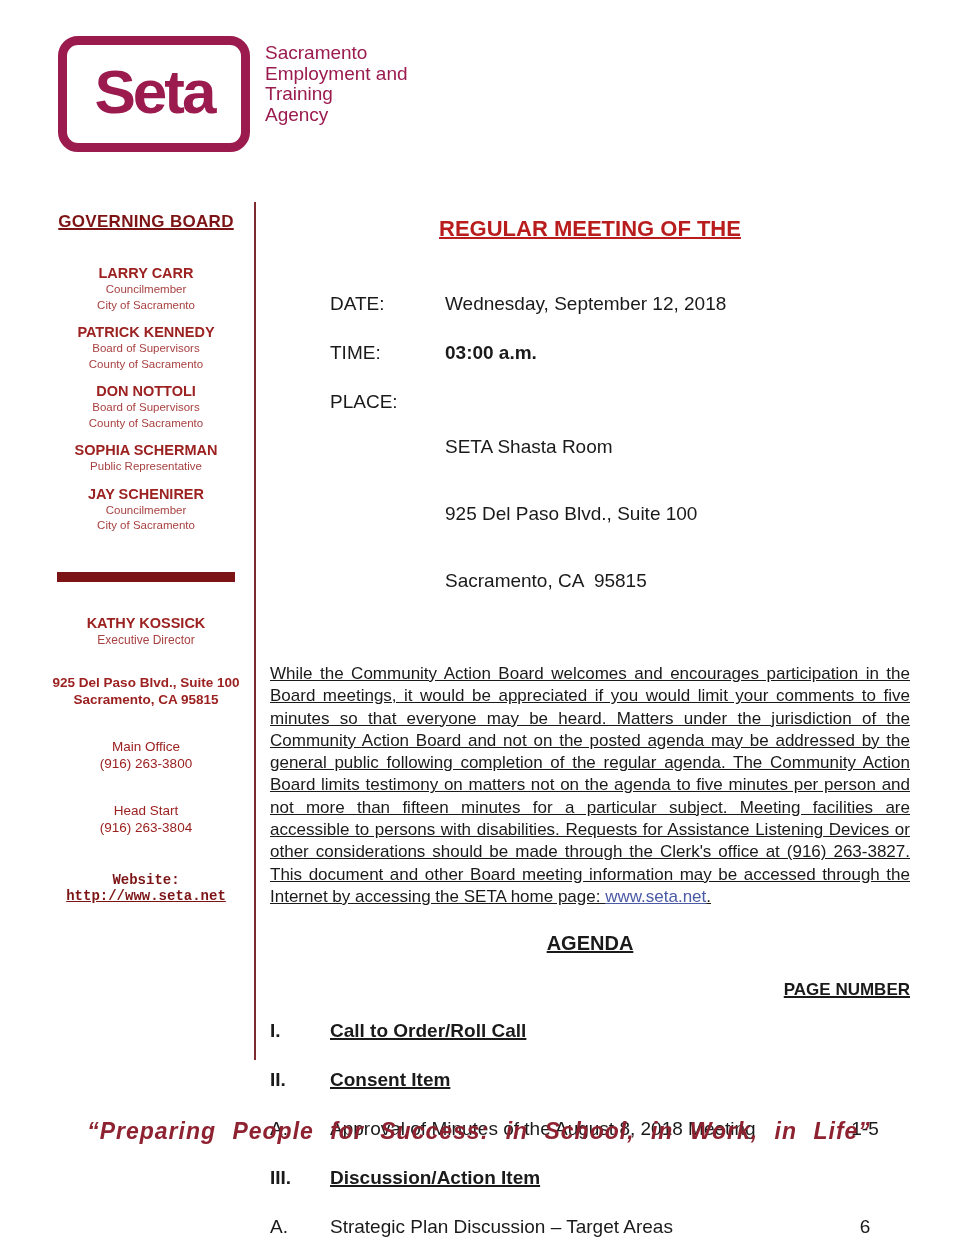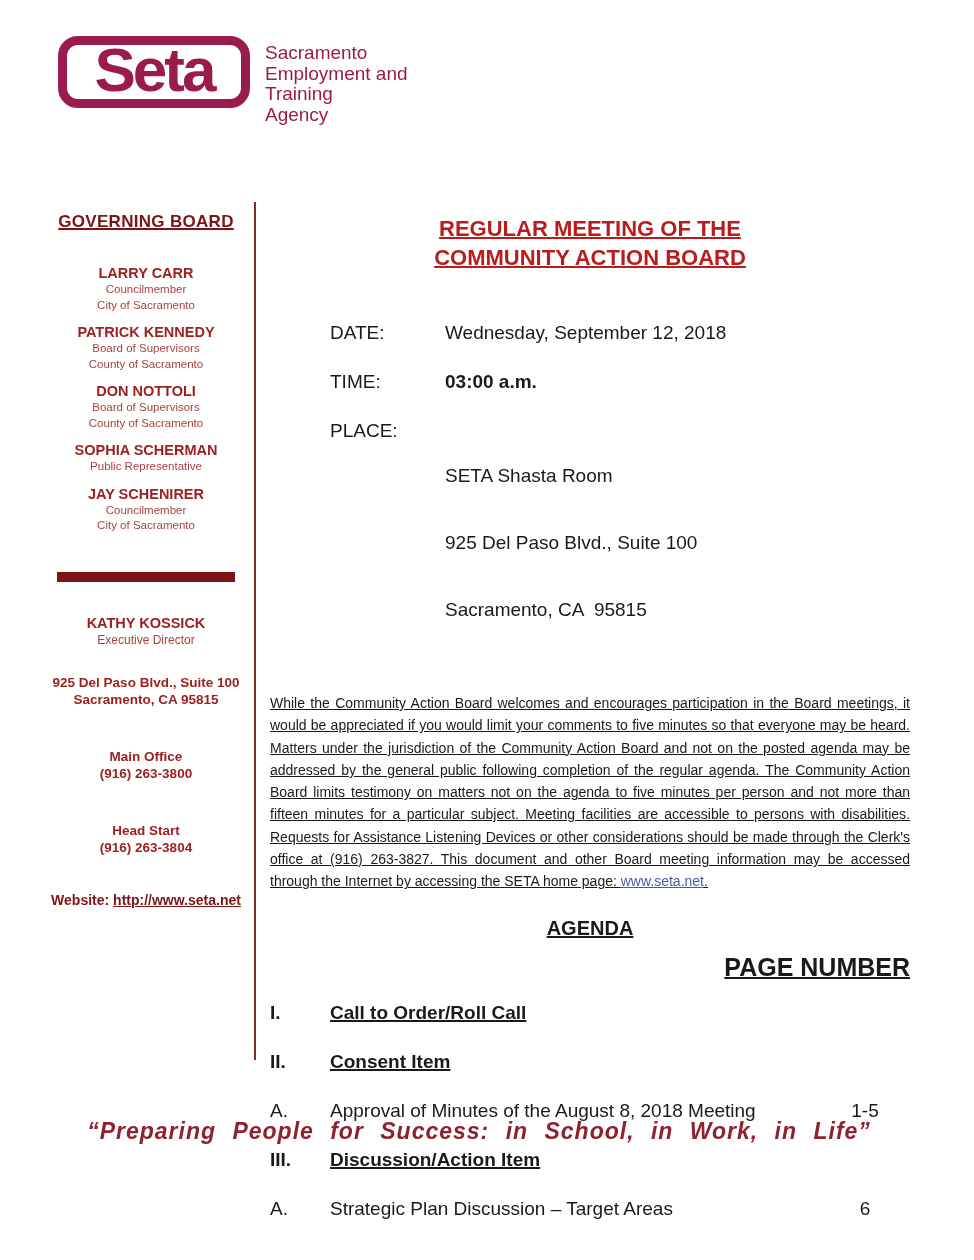--- a/index.html
+++ b/index.html
@@ -9,59 +9,59 @@
     --role-red:#A84040;
     --link-blue:#4A5AA5;
     --tagline-red:#8E2230;
   }
   *{margin:0;padding:0;box-sizing:border-box;}
   body{background:#e8e8e8;font-family:"Liberation Sans",sans-serif;}
   .page{position:relative;width:974px;height:1260px;background:#ffffff;margin:0 auto;overflow:hidden;}
 
   
   .logo-row{position:absolute;top:36px;left:58px;display:flex;align-items:flex-start;}
-  .logo-box{width:192px;height:72px;border:9px solid var(--magenta);border-radius:20px;display:flex;align-items:center;justify-content:center;background:#fff;}
+  .logo-box{width:192px;height:116px;border:9px solid var(--magenta);border-radius:20px;display:flex;align-items:center;justify-content:center;background:#fff;}
   .logo-mark{font-size:62px;font-weight:bold;color:var(--magenta);letter-spacing:-3px;line-height:1;padding-bottom:4px;}
   .org-name{margin-left:15px;padding-top:7px;color:var(--magenta);font-size:19px;line-height:20.5px;}
 
   
   .sidebar{position:absolute;left:40px;top:212px;width:212px;text-align:center;}
   .sb-heading{font-size:17px;font-weight:bold;text-decoration:underline;text-decoration-thickness:2px;color:var(--darkred);letter-spacing:.3px;margin-bottom:32px;}
   .member{margin-bottom:10px;}
   .member-name{font-size:14.5px;font-weight:bold;color:var(--name-red);line-height:18px;}
   .member-role{font-size:11.5px;color:var(--role-red);line-height:15.5px;}
   .sb-bar{width:178px;height:10px;background:var(--darkred);margin:38px auto 0;}
   .director{margin-top:32px;}
   .director-name{font-size:14.5px;font-weight:bold;color:var(--name-red);line-height:18px;}
   .director-title{font-size:12px;color:var(--role-red);line-height:16px;}
   .sb-address{margin-top:26px;font-size:13.5px;font-weight:bold;color:var(--name-red);line-height:17px;}
-  .sb-contact{margin-top:40px;font-size:13.5px;font-weight:bold;color:var(--name-red);line-height:17px;}
-  .sb-website{margin-top:36px;font-family:Liberation Sans, sans-serif;font-size:14px;font-weight:bold;color:var(--darkred);}
+  .sb-contact{margin-top:30px;font-size:13.5px;font-weight:normal;color:var(--name-red);line-height:17px;}
+  .sb-website{margin-top:36px;font-family:Liberation Mono, monospace;font-size:14px;font-weight:bold;color:var(--darkred);}
   .sb-website .wlink{text-decoration:underline;color:var(--darkred);cursor:pointer;}
 
   
   .vline{position:absolute;left:254px;top:202px;width:2px;height:858px;background:#7C2B2E;}
 
   
   .main{position:absolute;left:270px;top:214px;width:640px;color:#1a1a1a;}
   .title{text-align:center;font-size:22px;font-weight:bold;line-height:29px;color:#b91c1c;}
   .title .tline{text-decoration:underline;text-decoration-thickness:2px;}
   .details{margin-top:50px;padding-left:60px;}
   .drow{display:flex;font-size:19px;margin-bottom:27px;}
   .dlabel{width:115px;flex:none;}
   .dlabel b{font-weight:normal;}
   .dvalue{white-space:pre-wrap;}
   .dvalue.bold{font-weight:bold;}
   .place-line{line-height:23px;white-space:pre-wrap;}
 
-  .notice{margin-top:20px;font-size:14px;line-height:22.3px;text-align:justify;text-decoration:underline;color:#1a1a1a;}
+  .notice{margin-top:20px;font-size:17px;line-height:22.3px;text-align:justify;text-decoration:underline;color:#1a1a1a;}
   .notice .nlink{color:var(--link-blue);text-decoration:underline;cursor:pointer;}
 
   .agenda-heading{margin-top:24px;text-align:center;font-size:20px;font-weight:bold;text-decoration:underline;text-decoration-thickness:2px;}
-  .page-number-heading{margin-top:13px;text-align:right;font-size:25px;font-weight:bold;text-decoration:underline;text-decoration-thickness:2px;}
+  .page-number-heading{margin-top:25px;text-align:right;font-size:17px;font-weight:bold;text-decoration:underline;text-decoration-thickness:2px;}
 
   .agenda-list{margin-top:20px;}
   .aitem{display:flex;font-size:19px;margin-bottom:27px;align-items:baseline;}
   .anum{width:60px;flex:none;}
   .aitem.h .anum{font-weight:bold;}
   .atext{flex:1;}
   .aitem.h .atext{font-weight:bold;text-decoration:underline;text-decoration-thickness:2px;}
   .apage{width:90px;flex:none;text-align:center;}
 
   
@@ -138,21 +138,20 @@
       <span>Website:</span>
       <span class="wlink">http://www.seta.net</span>
     </div>
   </aside>
 
   <div class="vline"></div>
 
   <main class="main">
     <h1 class="title">
       <span class="tline">REGULAR MEETING OF THE</span><br>
-      <span class="tline">COMMUNITY ACTION BOARD</span>
     </h1>
 
     <div class="details">
       <div class="drow">
         <span class="dlabel"><b>DATE</b><span>:</span></span>
         <span class="dvalue">Wednesday, September 12, 2018</span>
       </div>
       <div class="drow">
         <span class="dlabel"><b>TIME</b><span>:</span></span>
         <span class="dvalue bold">03:00 a.m.</span>

